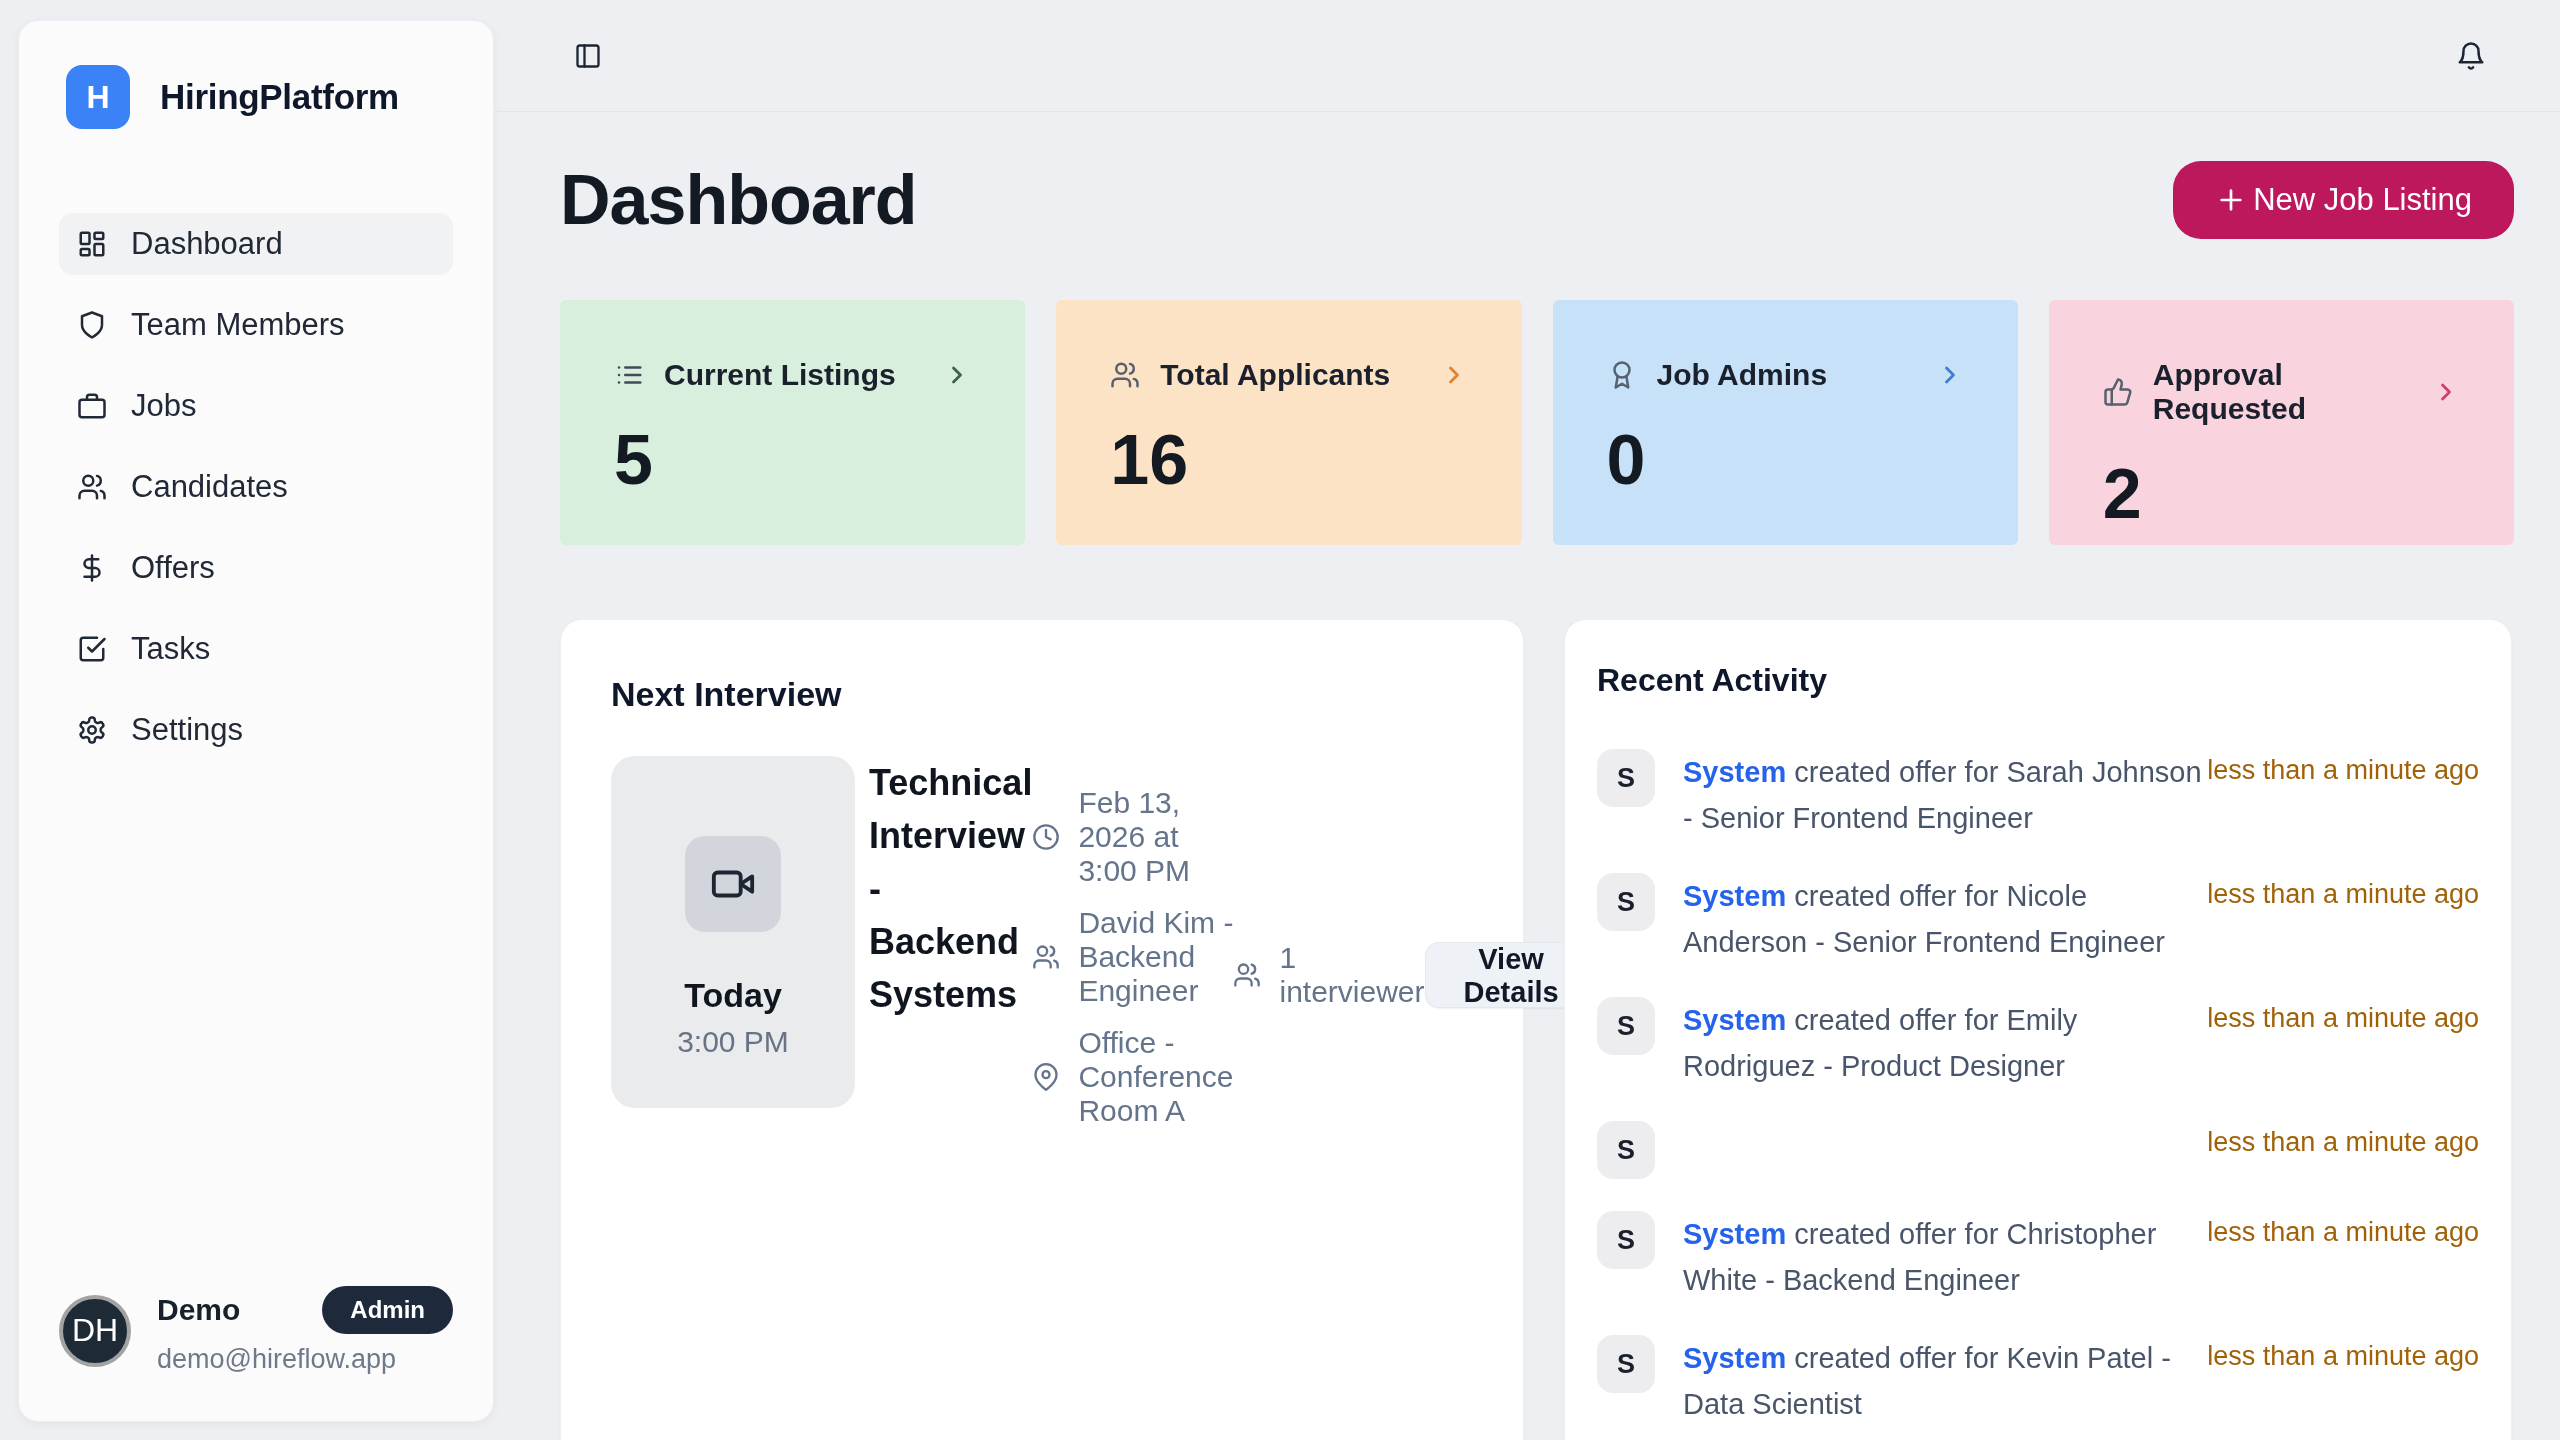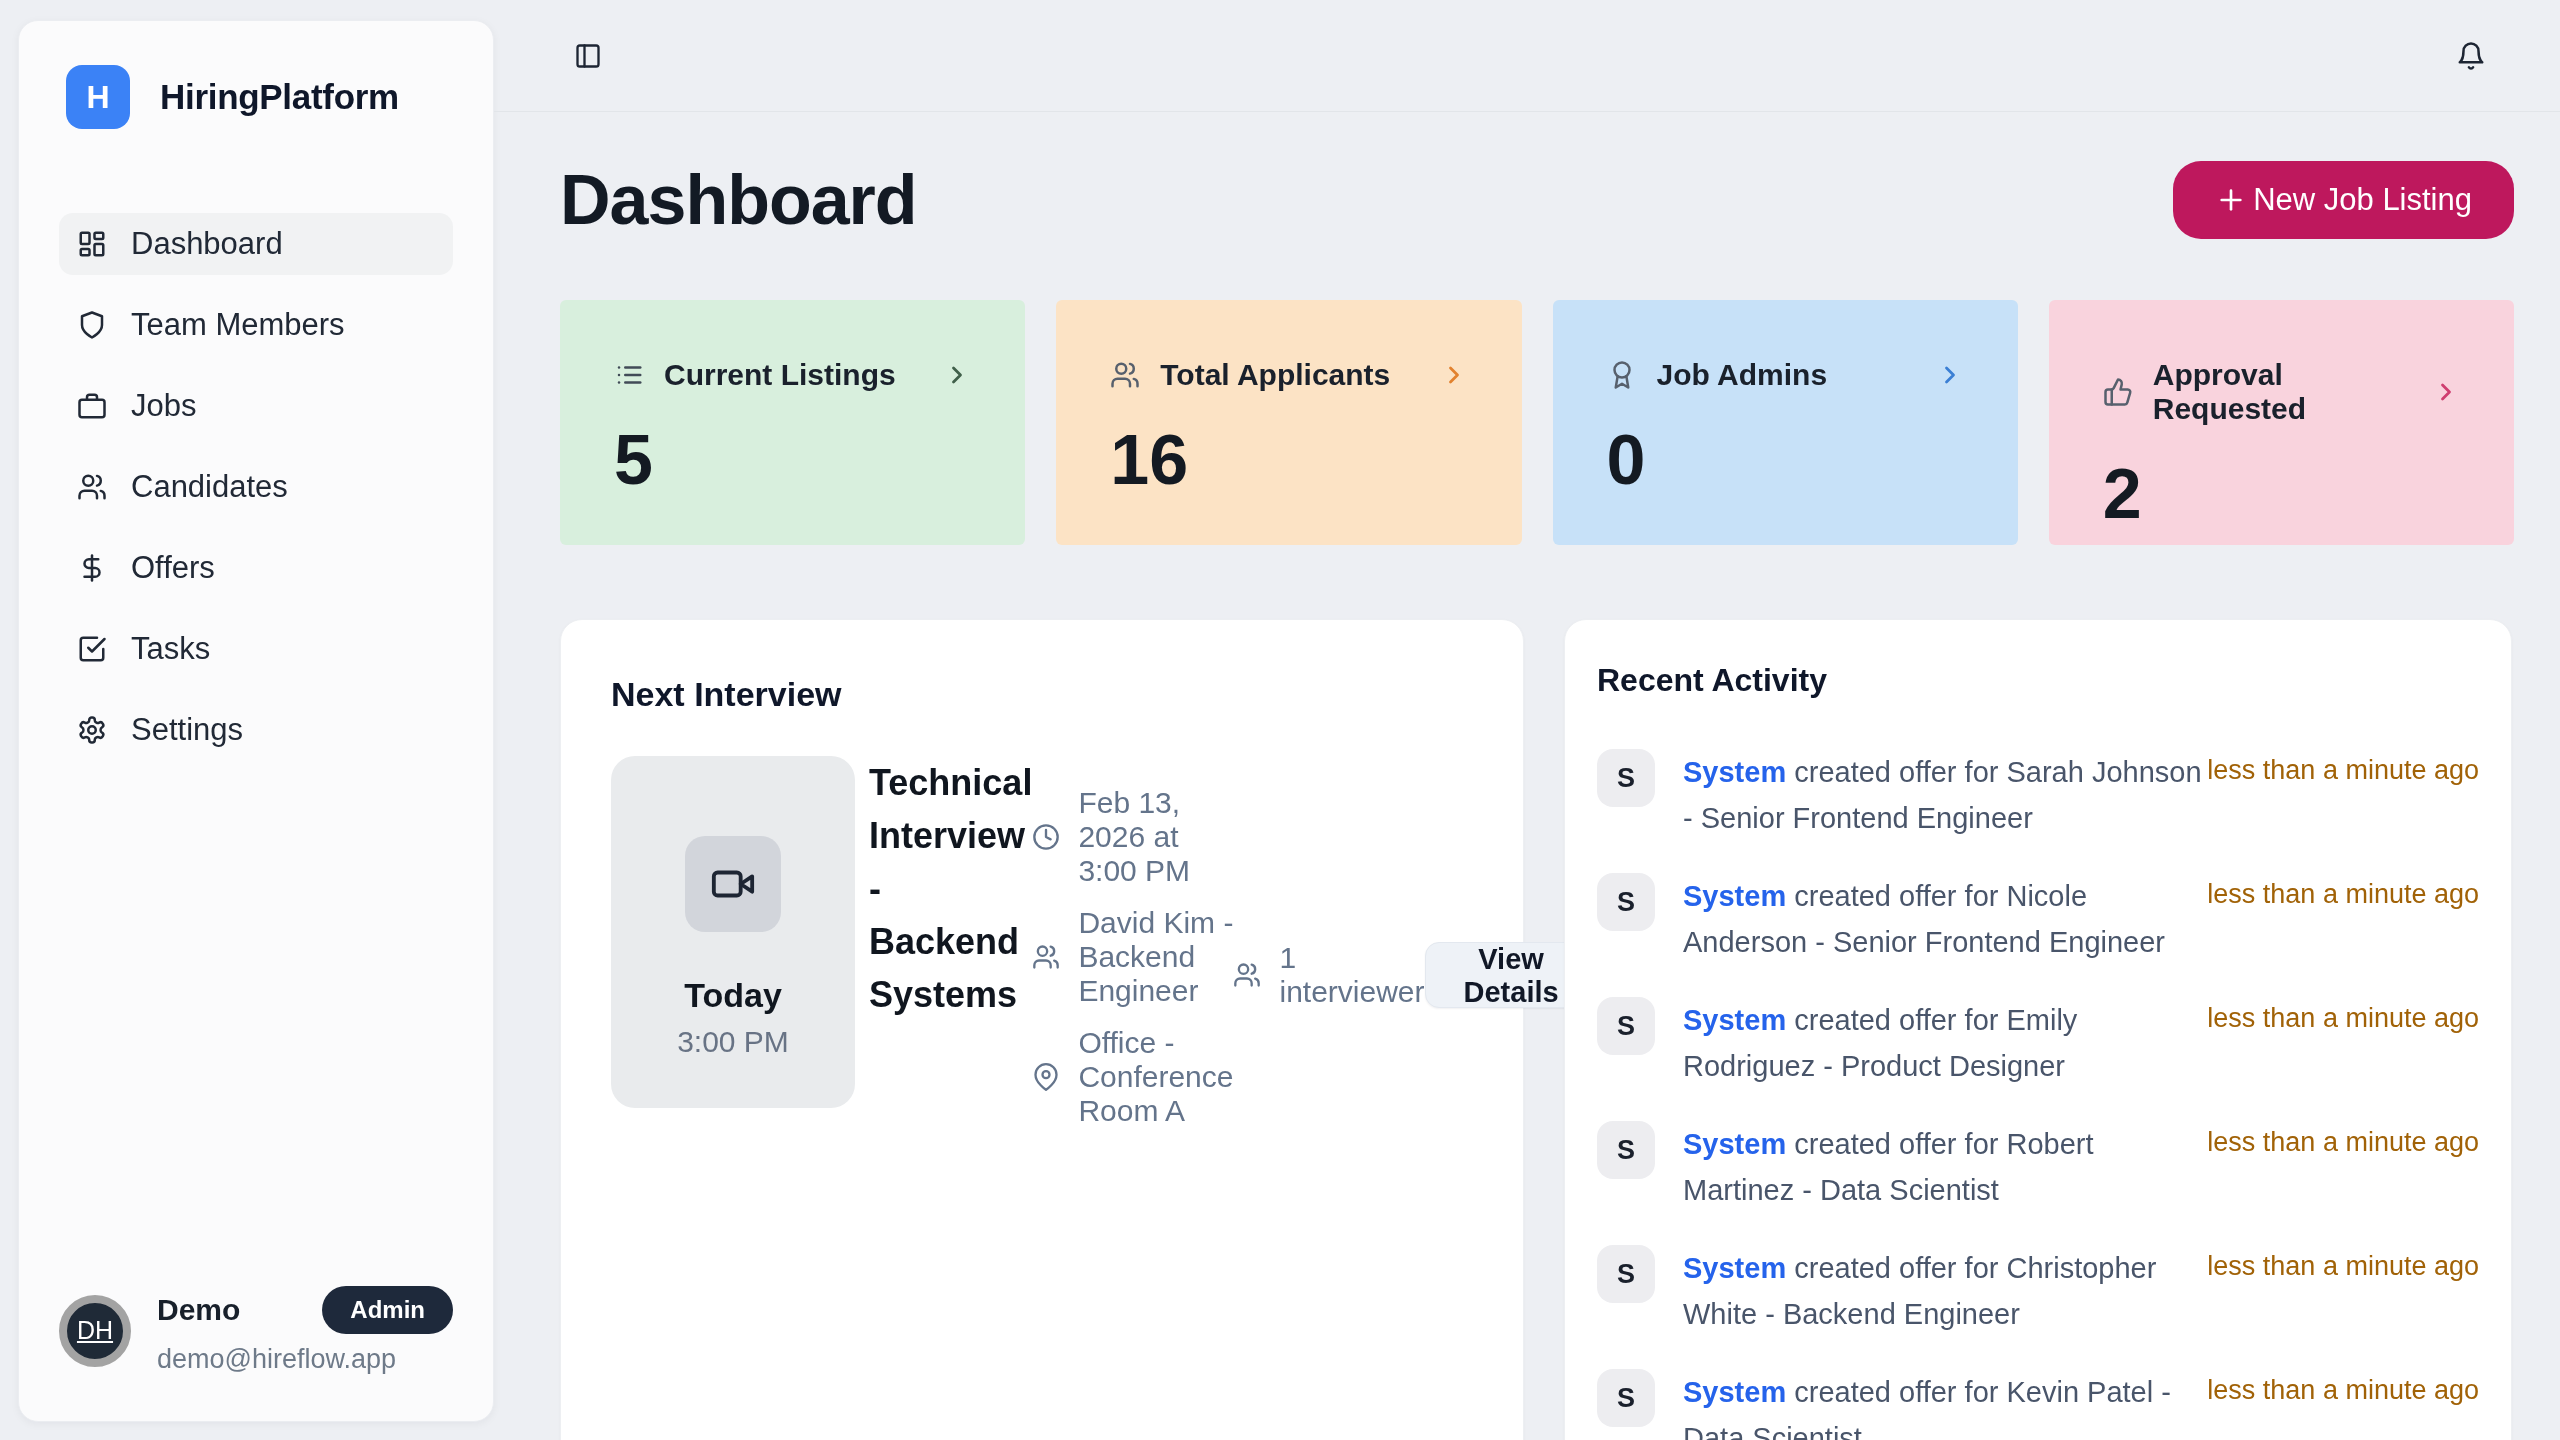--- a/index.html
+++ b/index.html
@@ -36,23 +36,23 @@
   .nav-item.active { background:#f1f2f3; }
   .nav-item .nav-label { font-size:31px; }
   .nav-item svg { stroke:#212936; }
 
   .sidebar-footer {
     margin-top:auto; padding:0 40px 46px 40px;
     display:flex; align-items:center; gap:26px;
   }
   .avatar {
     width:72px; height:72px; border-radius:50%; background:#1f2a37;
-    border:8px solid #a3a3a3; flex:0 0 auto;
+    border:4px solid #a3a3a3; flex:0 0 auto;
     display:flex; align-items:center; justify-content:center;
-    color:#fff; font-size:25px; font-weight:400;text-decoration:underline;
+    color:#fff; font-size:32px; font-weight:400;
   }
   .user-block { flex:1; }
   .user-row { display:flex; align-items:center; }
   .user-name { font-size:30px; font-weight:600; color:#18202b; }
   .role-badge {
     margin-left:auto; background:#1e293b; color:#fff;
     font-size:24px; font-weight:700; padding:10px 28px; border-radius:999px;
   }
   .user-email { font-size:27px; color:#6e7a89; margin-top:10px; }
 
@@ -431,21 +431,20 @@
           </div>
 
           <div class="activity-item">
             <div class="activity-avatar">S</div>
             <div class="activity-text"><span class="activity-actor">System</span> <span>created offer for Emily Rodriguez - Product Designer</span></div>
             <div class="activity-time">less than a minute ago</div>
           </div>
 
           <div class="activity-item">
             <div class="activity-avatar">S</div>
-            <div class="activity-text"><span class="activity-actor">System</span> <span>created offer for Robert Martinez - Data Scientist</span></div>
             <div class="activity-time">less than a minute ago</div>
           </div>
 
           <div class="activity-item">
             <div class="activity-avatar">S</div>
             <div class="activity-text"><span class="activity-actor">System</span> <span>created offer for Christopher White - Backend Engineer</span></div>
             <div class="activity-time">less than a minute ago</div>
           </div>
 
           <div class="activity-item">

